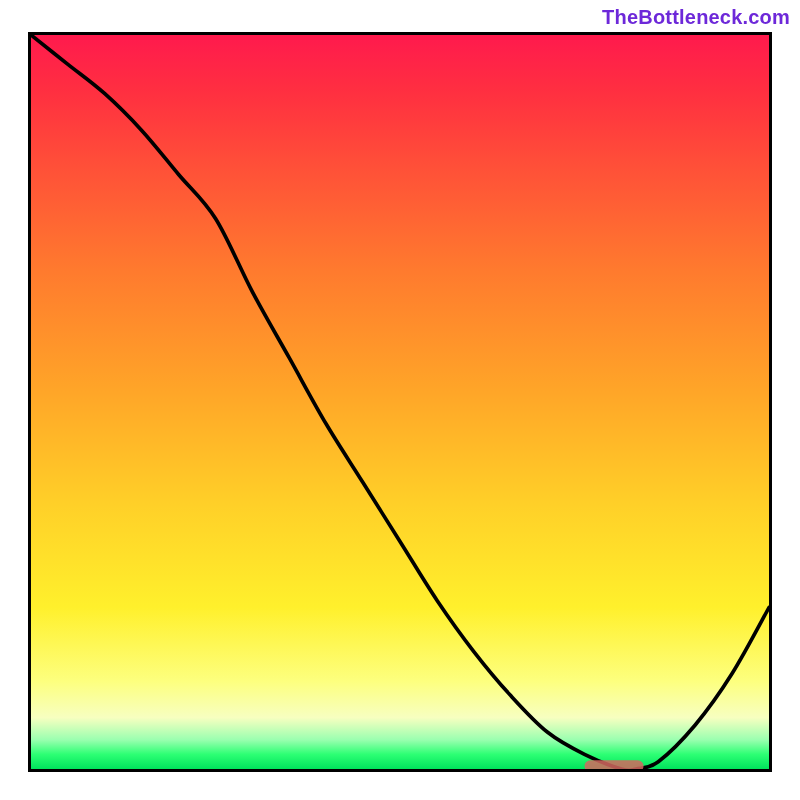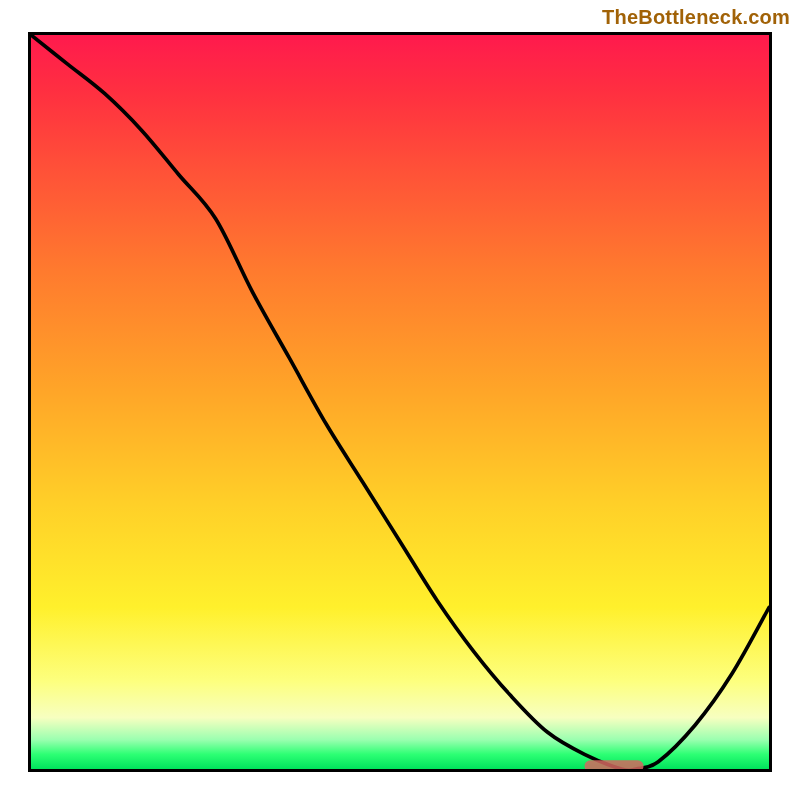--- a/index.html
+++ b/index.html
@@ -15,21 +15,21 @@
     position: relative;
     width: 800px;
     height: 800px;
   }
   .watermark {
     position: absolute;
     top: 6px;
     right: 10px;
     font-size: 20px;
     font-weight: 600;
-    color: #a16207;
+    color: #6d28d9;
     letter-spacing: 0.2px;
     user-select: none;
   }
   .plot {
     position: absolute;
     
     left: 28px;
     top: 32px;
     width: 744px;
     height: 740px;

